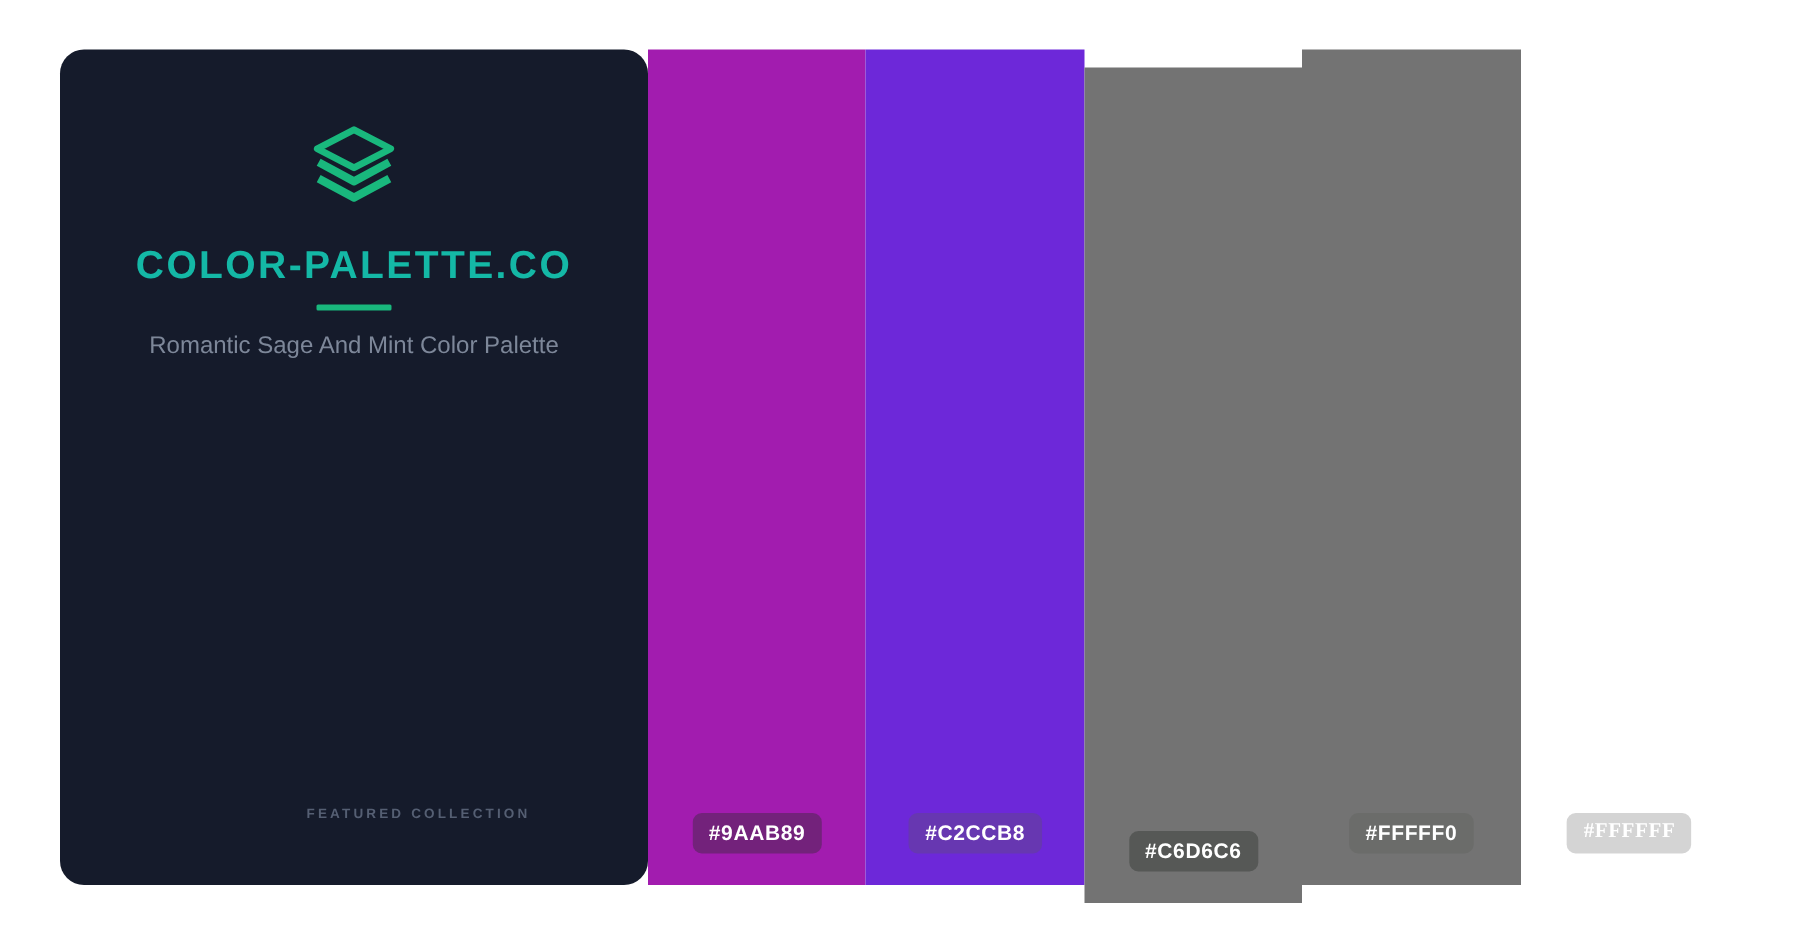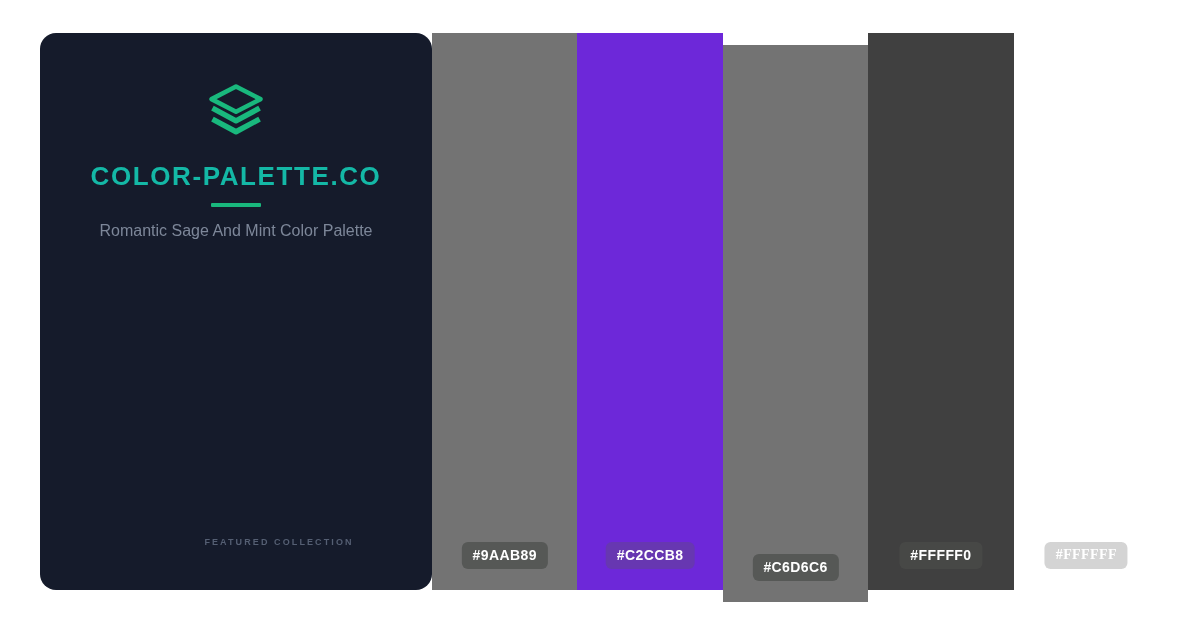--- a/index.html
+++ b/index.html
@@ -133,33 +133,33 @@
     margin-left: 43px;
   }
 </style>
 </head>
 <body>
 
 <div class="canvas">
 
   <div class="palette-strip">
 
-    <div class="swatch" style="background: #737373;">
+    <div class="swatch" style="background: #a21caf;">
       <div class="swatch-badge">#9AAB89</div>
     </div>
 
     <div class="swatch" style="background: #6d28d9;">
       <div class="swatch-badge on-light">#C2CCB8</div>
     </div>
 
     <div class="swatch" style="background: #737373; margin-top: 12px;">
       <div class="swatch-badge">#C6D6C6</div>
     </div>
 
-    <div class="swatch" style="background: #404040;">
+    <div class="swatch" style="background: #737373;">
       <div class="swatch-badge on-light">#FFFFF0</div>
     </div>
 
     <div class="swatch" style="background: rgb(255, 255, 255);">
       <div class="swatch-badge on-white">#FFFFFF</div>
     </div>
 
   </div>
 
   <div class="brand-card">

